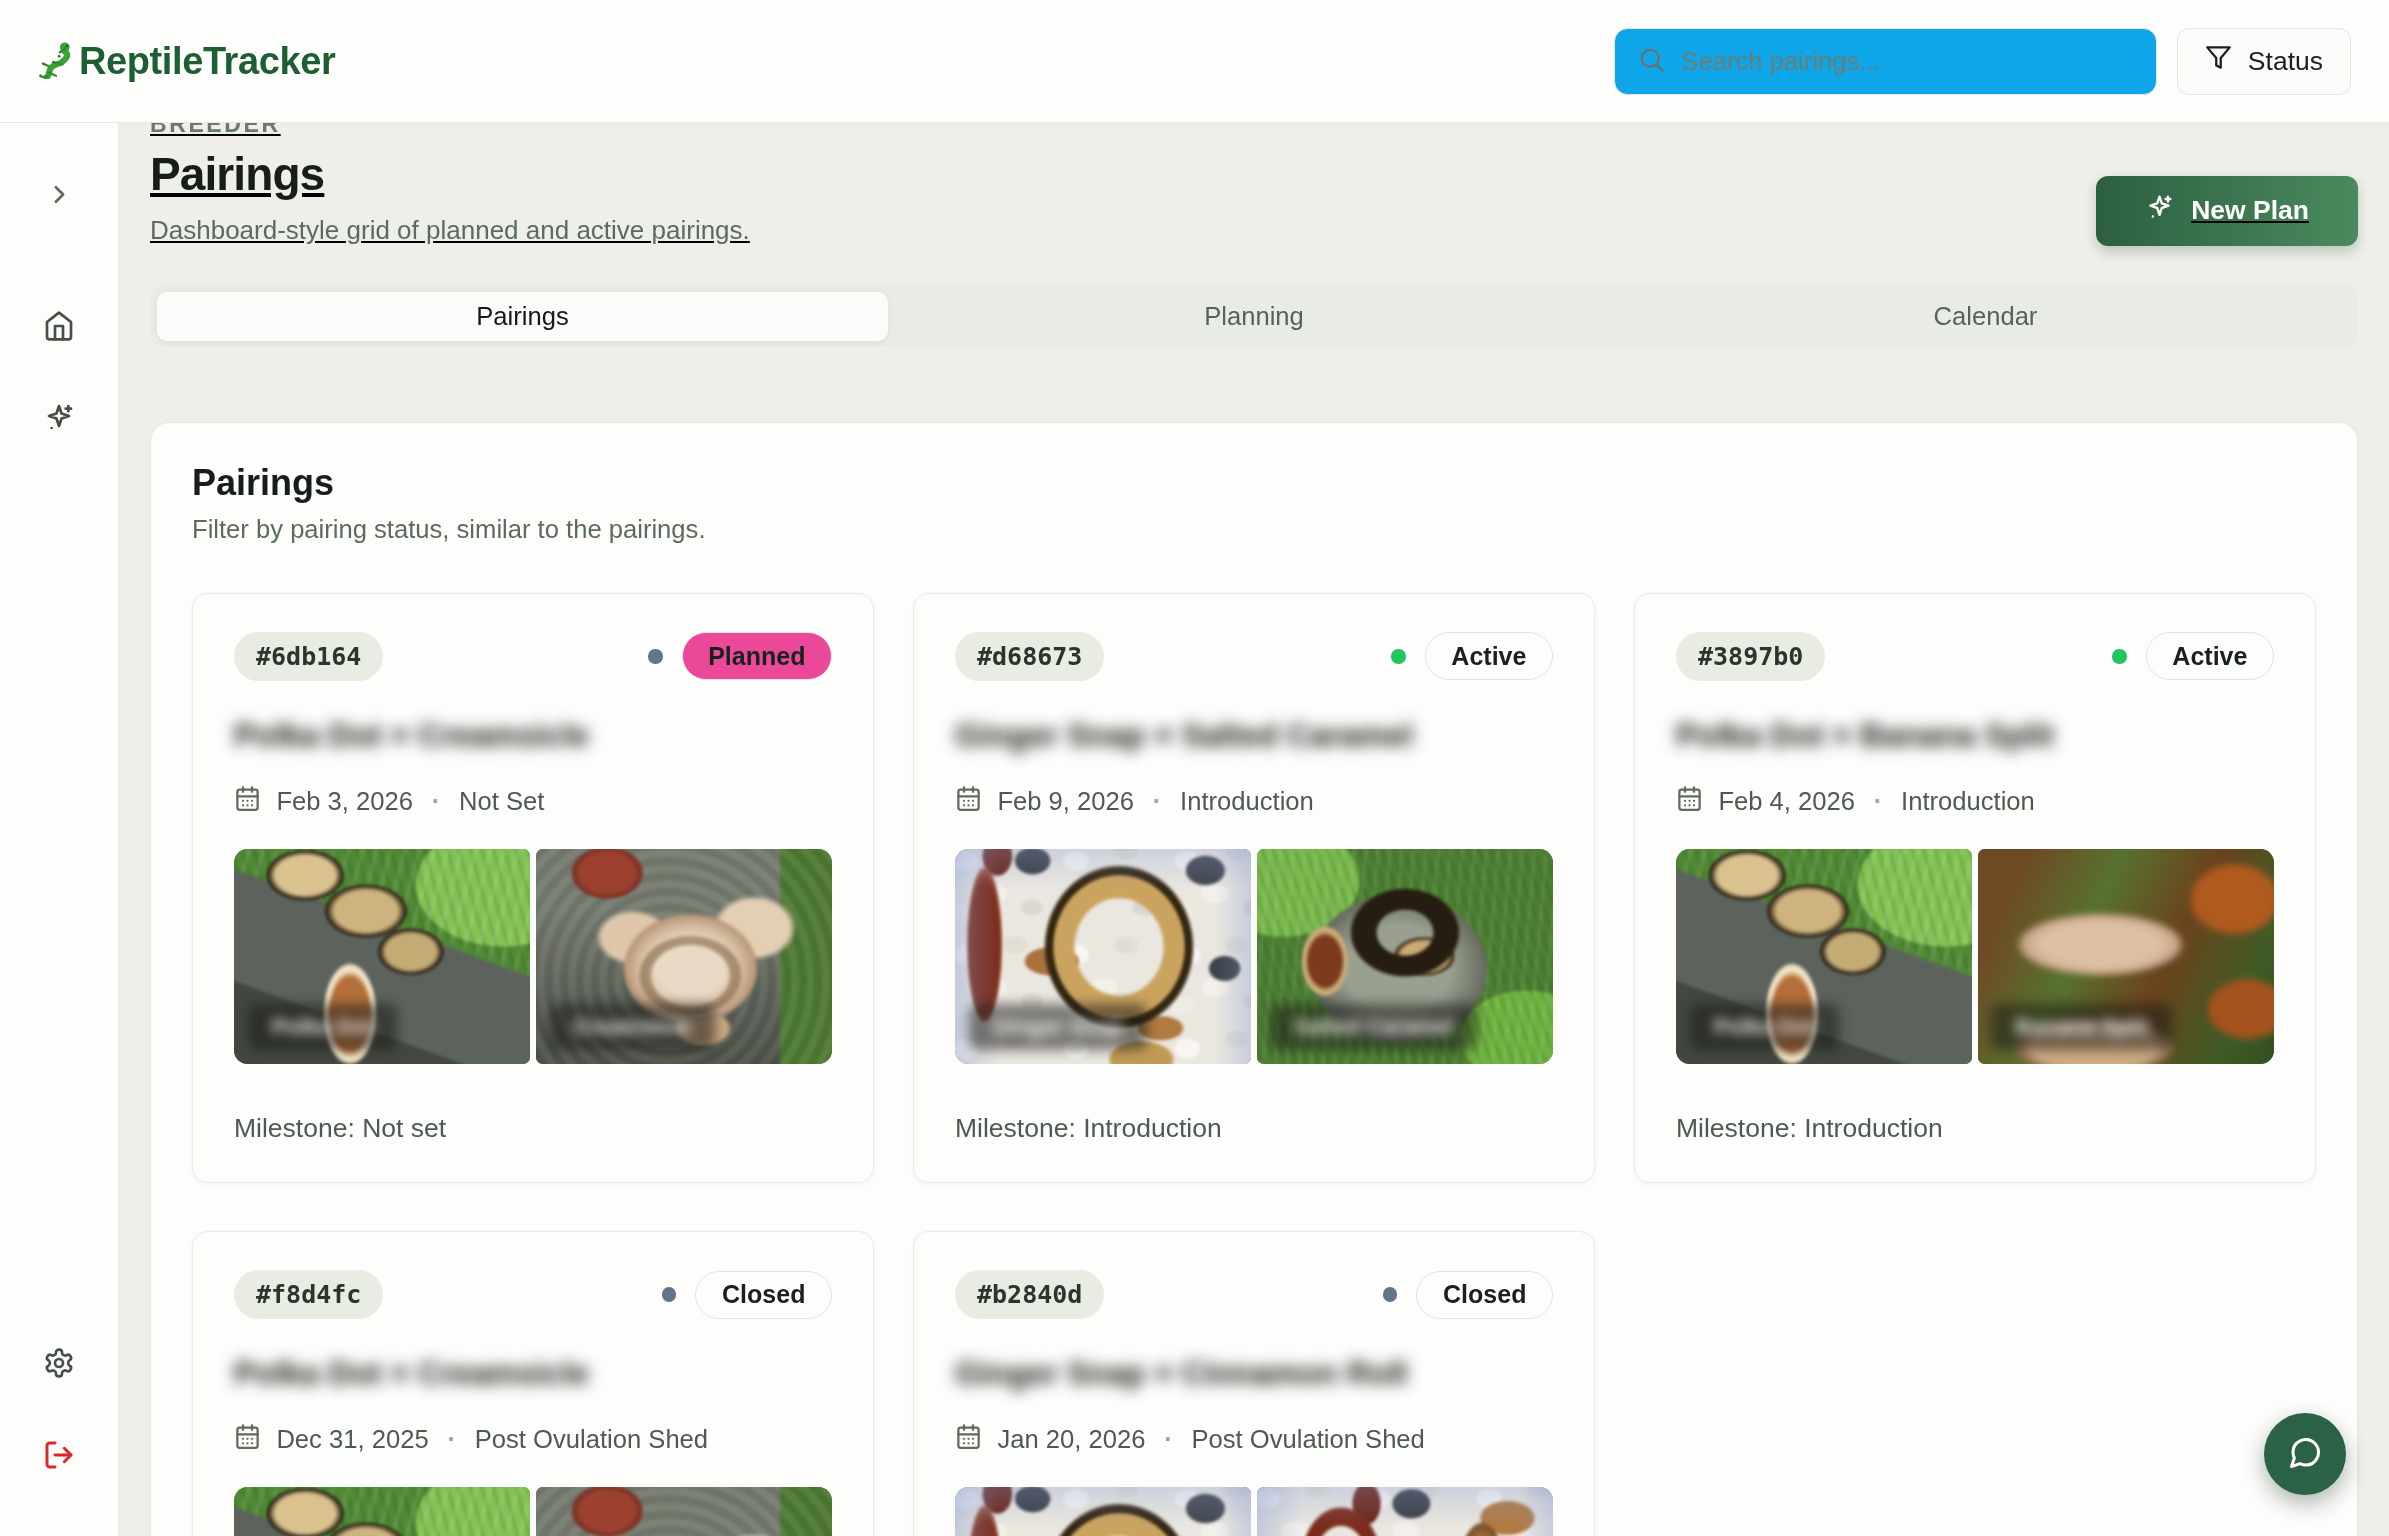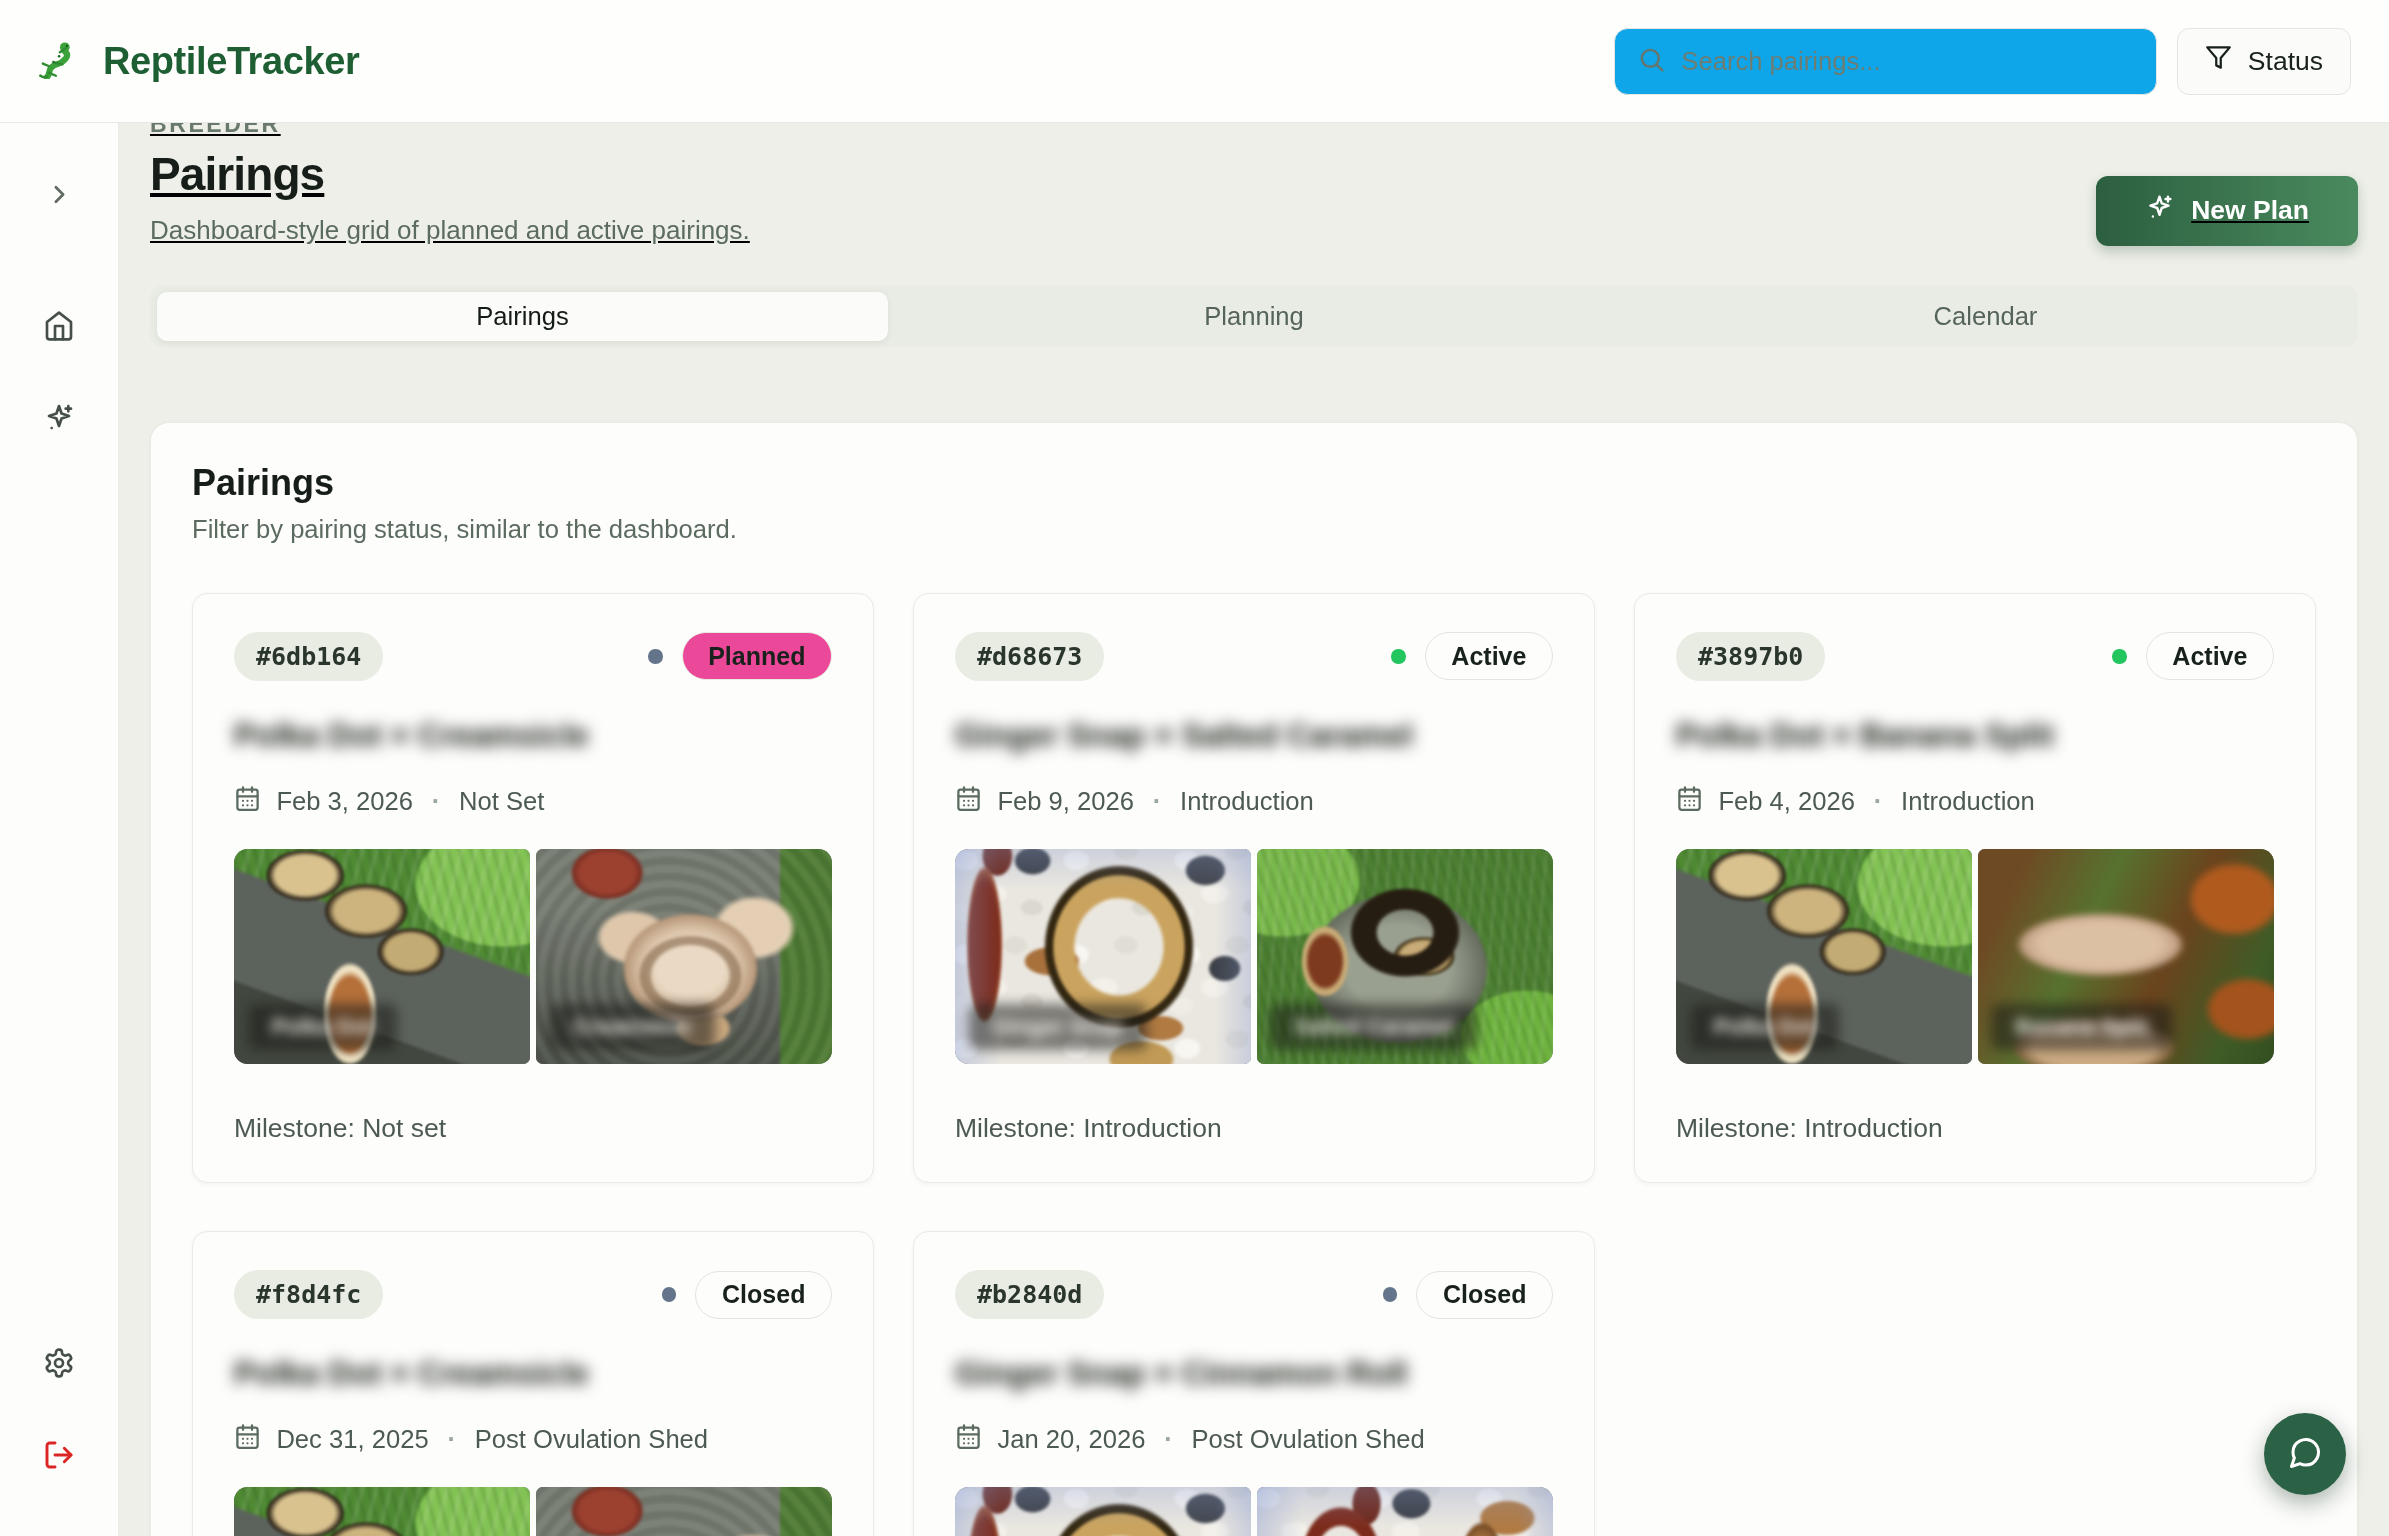--- a/index.html
+++ b/index.html
@@ -4,21 +4,21 @@
 <style>
   * { box-sizing: border-box; margin: 0; padding: 0; }
   html,body { width:2389px; height:1536px; }
   body { font-family:"Liberation Sans", sans-serif; }
   .viewport { position:relative; width:2389px; height:1536px; overflow:hidden; background:#edefe8; }
 
   
   header { position:absolute; top:0; left:0; right:0; height:123px; background:#fefefc;
     border-bottom:1.7px solid #e7e9e2; display:flex; align-items:center; justify-content:space-between;
     padding:0 38px; z-index:30; }
-  .brand { display:flex; align-items:center; gap:26px; }
+  .brand { display:flex; align-items:center; gap:2px; }
   .brand-name { font-size:38px; font-weight:700; color:#1d5f33; letter-spacing:-0.4px; }
   .header-right { display:flex; align-items:center; gap:20.5px; }
   .search { width:543px; height:67px; background:#0ea5e9; border:1.7px solid #e5e7e0; border-radius:13.7px;
     display:flex; align-items:center; gap:15.4px; padding:0 22px; color:#66756b; }
   .search input { flex:1; border:0; outline:none; background:transparent; font-size:25.6px; color:#2c352f;
     font-family:"Liberation Sans", sans-serif; }
   .search input::placeholder { color:#6e7d72; }
   .status-btn { height:67px; padding:0 27px; border-radius:12px; background:#fbfbf9; border:1.7px solid #e3e5df;
     display:flex; align-items:center; gap:15.4px; font-size:26.5px; font-weight:500; color:#18211b; cursor:pointer; }
 
@@ -287,21 +287,21 @@
     </div>
 
     <div class="tabs">
       <div class="tab active">Pairings</div>
       <div class="tab">Planning</div>
       <div class="tab">Calendar</div>
     </div>
 
     <section class="panel">
       <h2>Pairings</h2>
-      <p class="panel-sub">Filter by pairing status, similar to the dashboard.</p>
+      <p class="panel-sub">Filter by pairing status, similar to the pairings.</p>
 
       <div class="grid">
 
         <article class="card">
           <div class="card-top">
             <span class="badge">#6db164</span>
             <span class="status" data-status="Planned">
               <span class="status-dot"></span>
               <span class="status-pill">Planned</span>
             </span>

